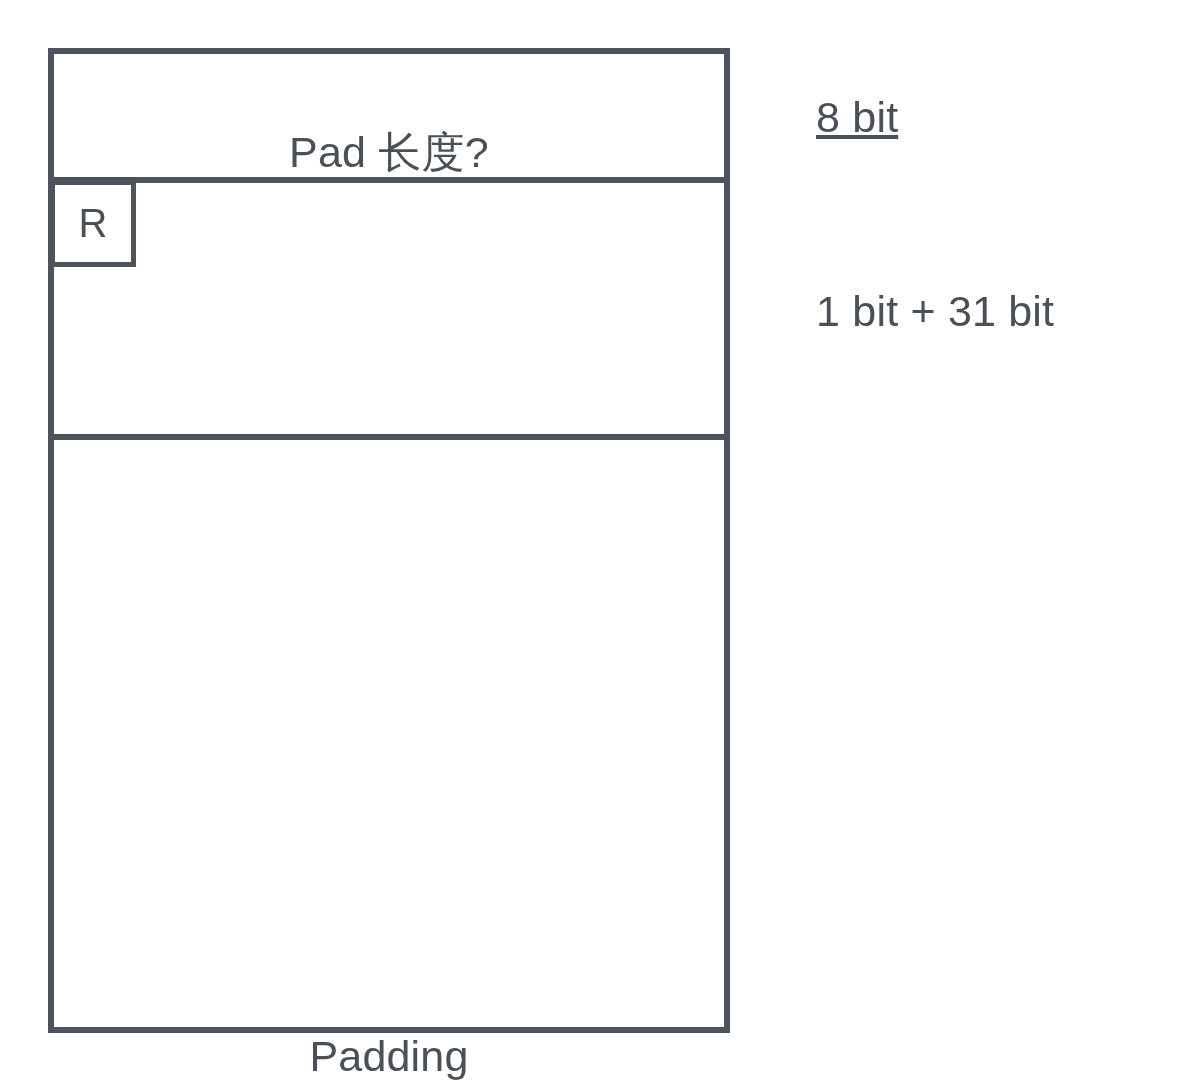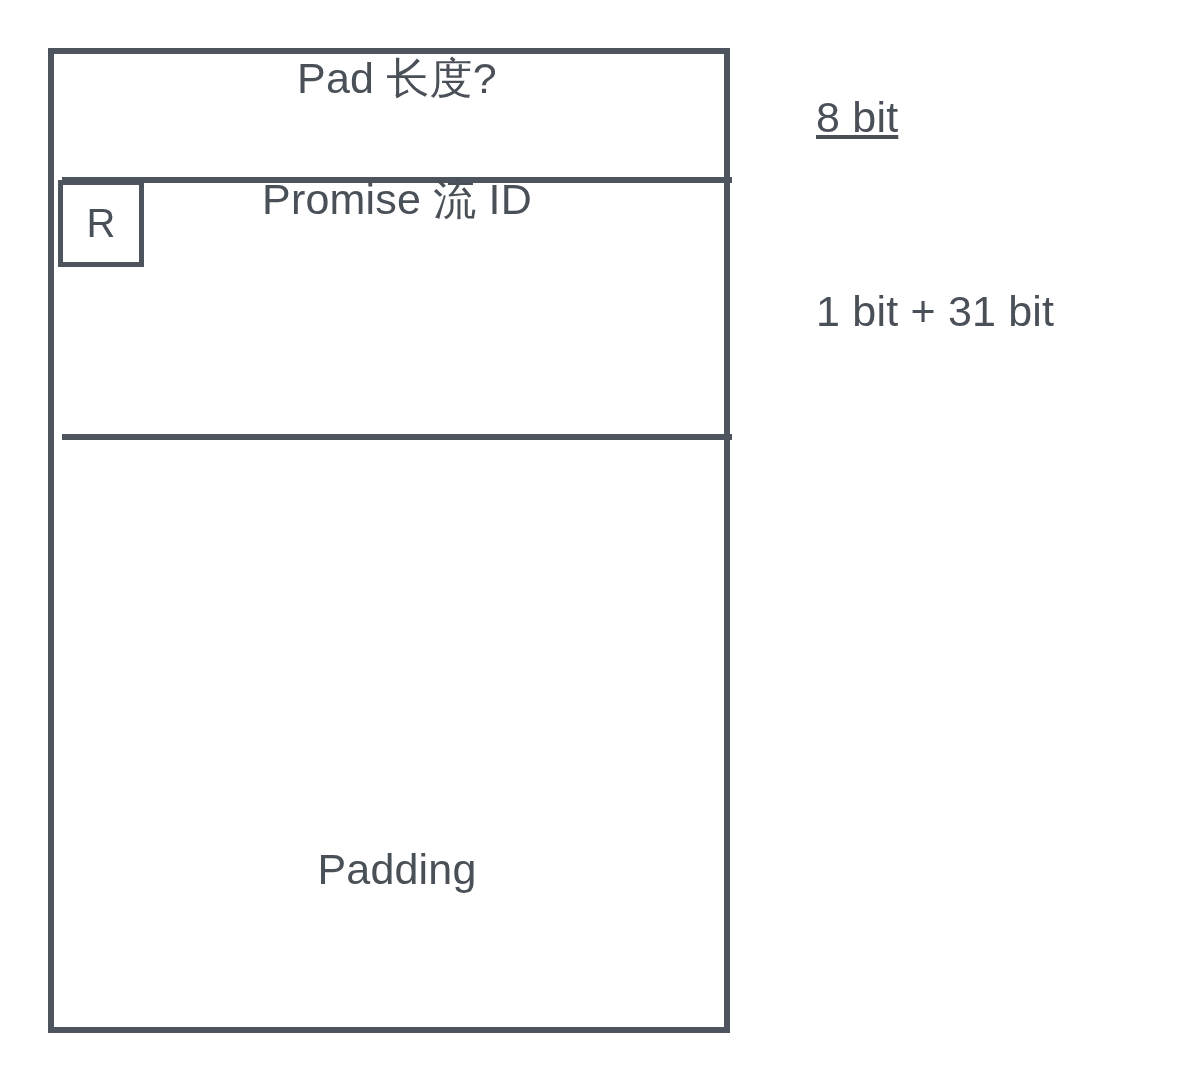--- a/index.html
+++ b/index.html
@@ -34,25 +34,25 @@
     width: 682px;
     height: 985px;
     box-sizing: border-box;
     border: 6px solid #4e545d;
     background: #ffffff;
   }
 
   
   .field-row {
     position: absolute;
-    left: 8px;
+    left: 0;
     width: 100%;
     box-sizing: border-box;
     display: flex;
-    align-items: flex-start;
+    align-items: flex-end;
     justify-content: center;
   }
   .field-row.divider-below {
     border-bottom: 6px solid #4e545d;
   }
 
   #row-pad-length   { top: 0px;   height: 129px; }
   #row-promise-id   { top: 129px; height: 257px; }
   #row-header-block { top: 386px; height: 405px; }
   #row-padding      { top: 791px; height: 236px; }
@@ -125,21 +125,20 @@
     <div class="field-row divider-below" id="row-pad-length">
       <span class="field-label">Pad 长度?</span>
     </div>
 
     <div class="field-row divider-below" id="row-promise-id">
 
       <div class="reserved-bit-box">
         <span class="reserved-bit-label">R</span>
       </div>
 
-      <span class="field-label">Promise 流 ID</span>
     </div>
 
 
     <div class="field-row" id="row-padding">
       <span class="field-label">Padding</span>
     </div>
 
   </div>
 
   <div class="bit-annotation" id="annotation-pad-length">8 bit</div>

